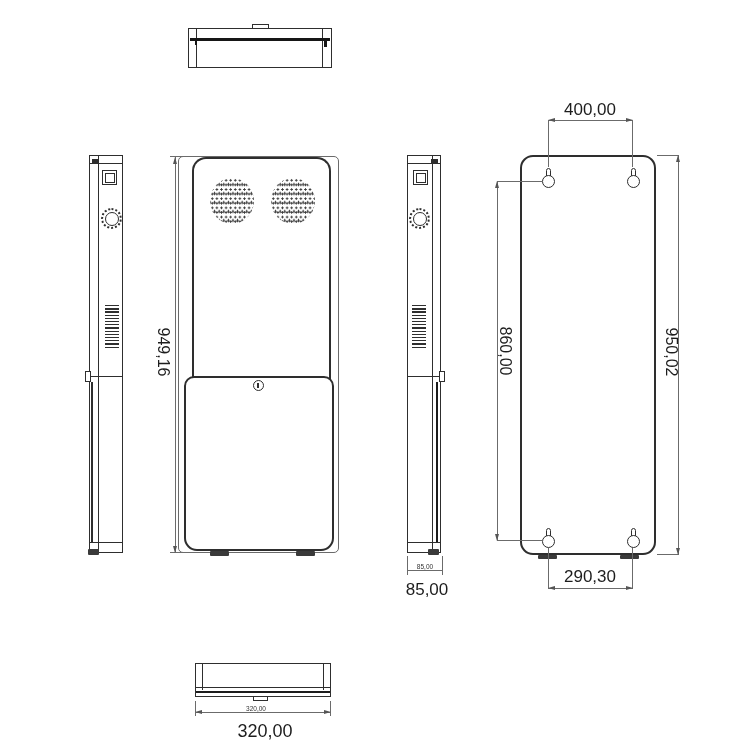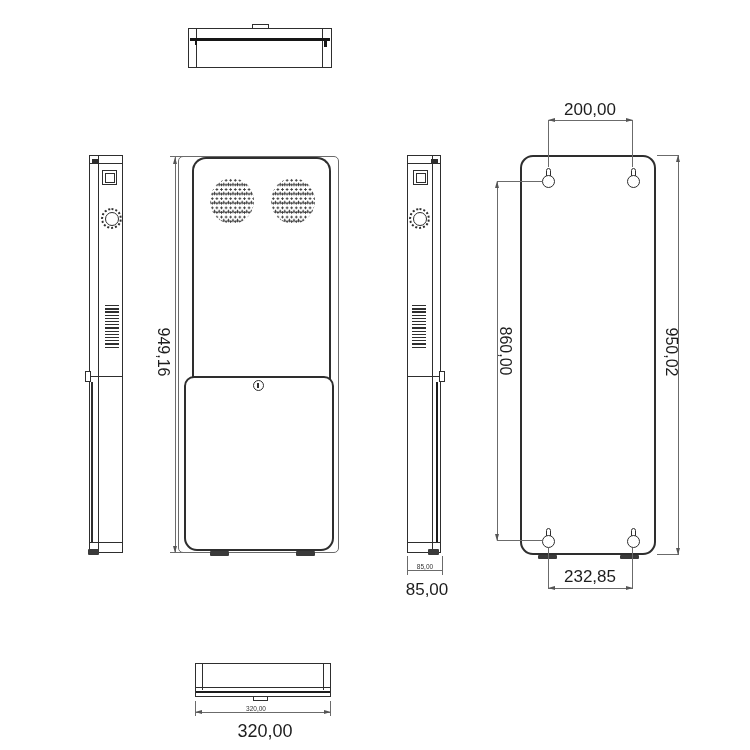--- a/index.html
+++ b/index.html
@@ -119,33 +119,33 @@
     <div class="kh-circle" style="left:541.5px;top:175px;"></div>
     <div class="kh-slot" style="left:630.5px;top:168px;"></div>
     <div class="kh-circle" style="left:626.5px;top:175px;"></div>
     <div class="kh-slot" style="left:545.5px;top:528px;"></div>
     <div class="kh-circle" style="left:541.5px;top:535px;"></div>
     <div class="kh-slot" style="left:630.5px;top:528px;"></div>
     <div class="kh-circle" style="left:626.5px;top:535px;"></div>
     <div class="foot" style="left:538px;top:555px;width:19px;height:4px;"></div>
     <div class="foot" style="left:620px;top:555px;width:19px;height:4px;"></div>
 
-    <div class="txt" style="left:590px;top:110px;">200,00</div>
+    <div class="txt" style="left:590px;top:110px;">400,00</div>
     <div class="dln" style="left:548px;top:120px;width:85px;height:1px;"></div>
     <div class="ar ar-left" style="left:548px;top:118px;"></div>
     <div class="ar ar-right" style="left:626px;top:118px;"></div>
     <div class="dln" style="left:548px;top:120px;width:1px;height:47px;"></div>
     <div class="dln" style="left:632px;top:120px;width:1px;height:47px;"></div>
 
     <div class="dln" style="left:548px;top:548px;width:1px;height:41px;"></div>
     <div class="dln" style="left:632px;top:548px;width:1px;height:41px;"></div>
     <div class="dln" style="left:548px;top:588px;width:85px;height:1px;"></div>
     <div class="ar ar-left" style="left:548px;top:586px;"></div>
     <div class="ar ar-right" style="left:626px;top:586px;"></div>
-    <div class="txt" style="left:590px;top:577px;">232,85</div>
+    <div class="txt" style="left:590px;top:577px;">290,30</div>
 
     <div class="dln" style="left:497px;top:181px;width:1px;height:360px;"></div>
     <div class="dln" style="left:497px;top:181px;width:46px;height:1px;"></div>
     <div class="dln" style="left:497px;top:540px;width:46px;height:1px;"></div>
     <div class="ar ar-up" style="left:495px;top:181px;"></div>
     <div class="ar ar-down" style="left:495px;top:534px;"></div>
     <div class="txt txt-rot" style="left:505px;top:351px;font-size:16px;">860,00</div>
 
     <div class="dln" style="left:678px;top:155px;width:1px;height:400px;"></div>
     <div class="dln" style="left:657px;top:155px;width:22px;height:1px;"></div>

